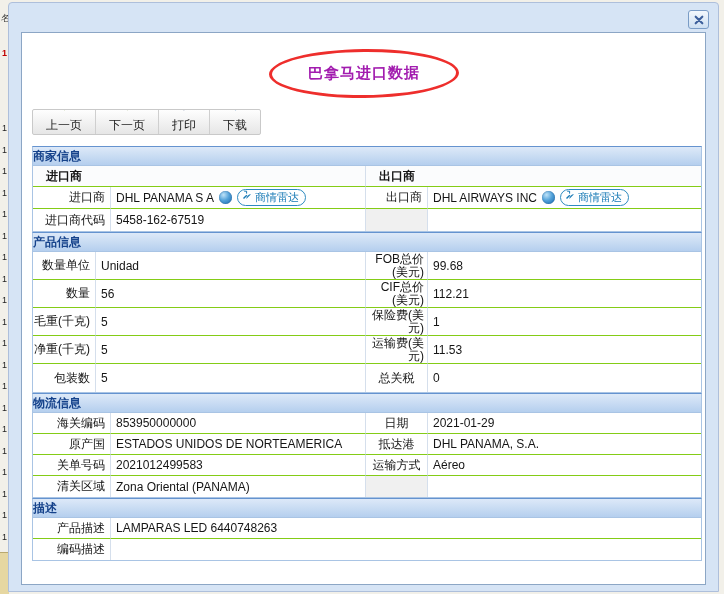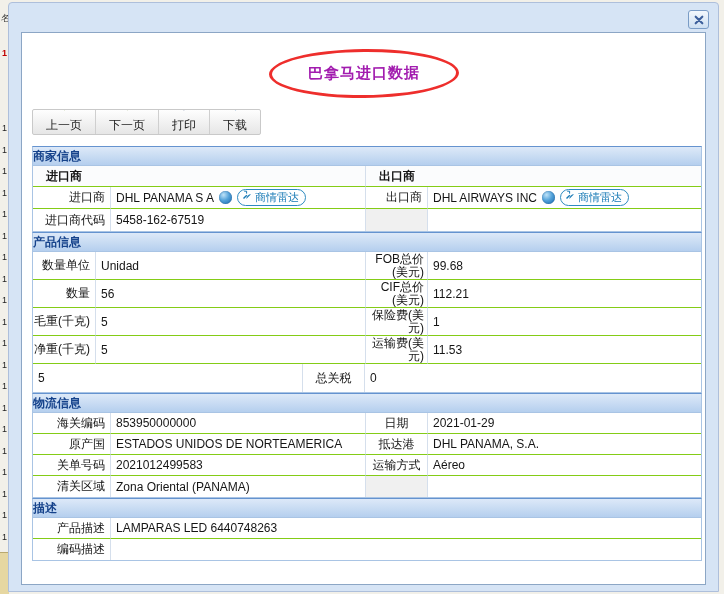--- a/index.html
+++ b/index.html
@@ -216,20 +216,21 @@
           <div class="td label-mid c3">保险费(美元)</div>
           <div class="td value c4">1</div>
         </div>
         <div class="tr">
           <div class="td label c1">净重(千克)</div>
           <div class="td value c2">5</div>
           <div class="td label-mid c3">运输费(美元)</div>
           <div class="td value c4">11.53</div>
         </div>
         <div class="tr">
+          <div class="td label c1">包装数</div>
           <div class="td value c2">5</div>
           <div class="td label-mid c3">总关税</div>
           <div class="td value c4">0</div>
         </div>
       </div>
 
       <div class="sec-header">物流信息</div>
       <div class="tbl t-logistics">
         <div class="tr">
           <div class="td label c1">海关编码</div>

